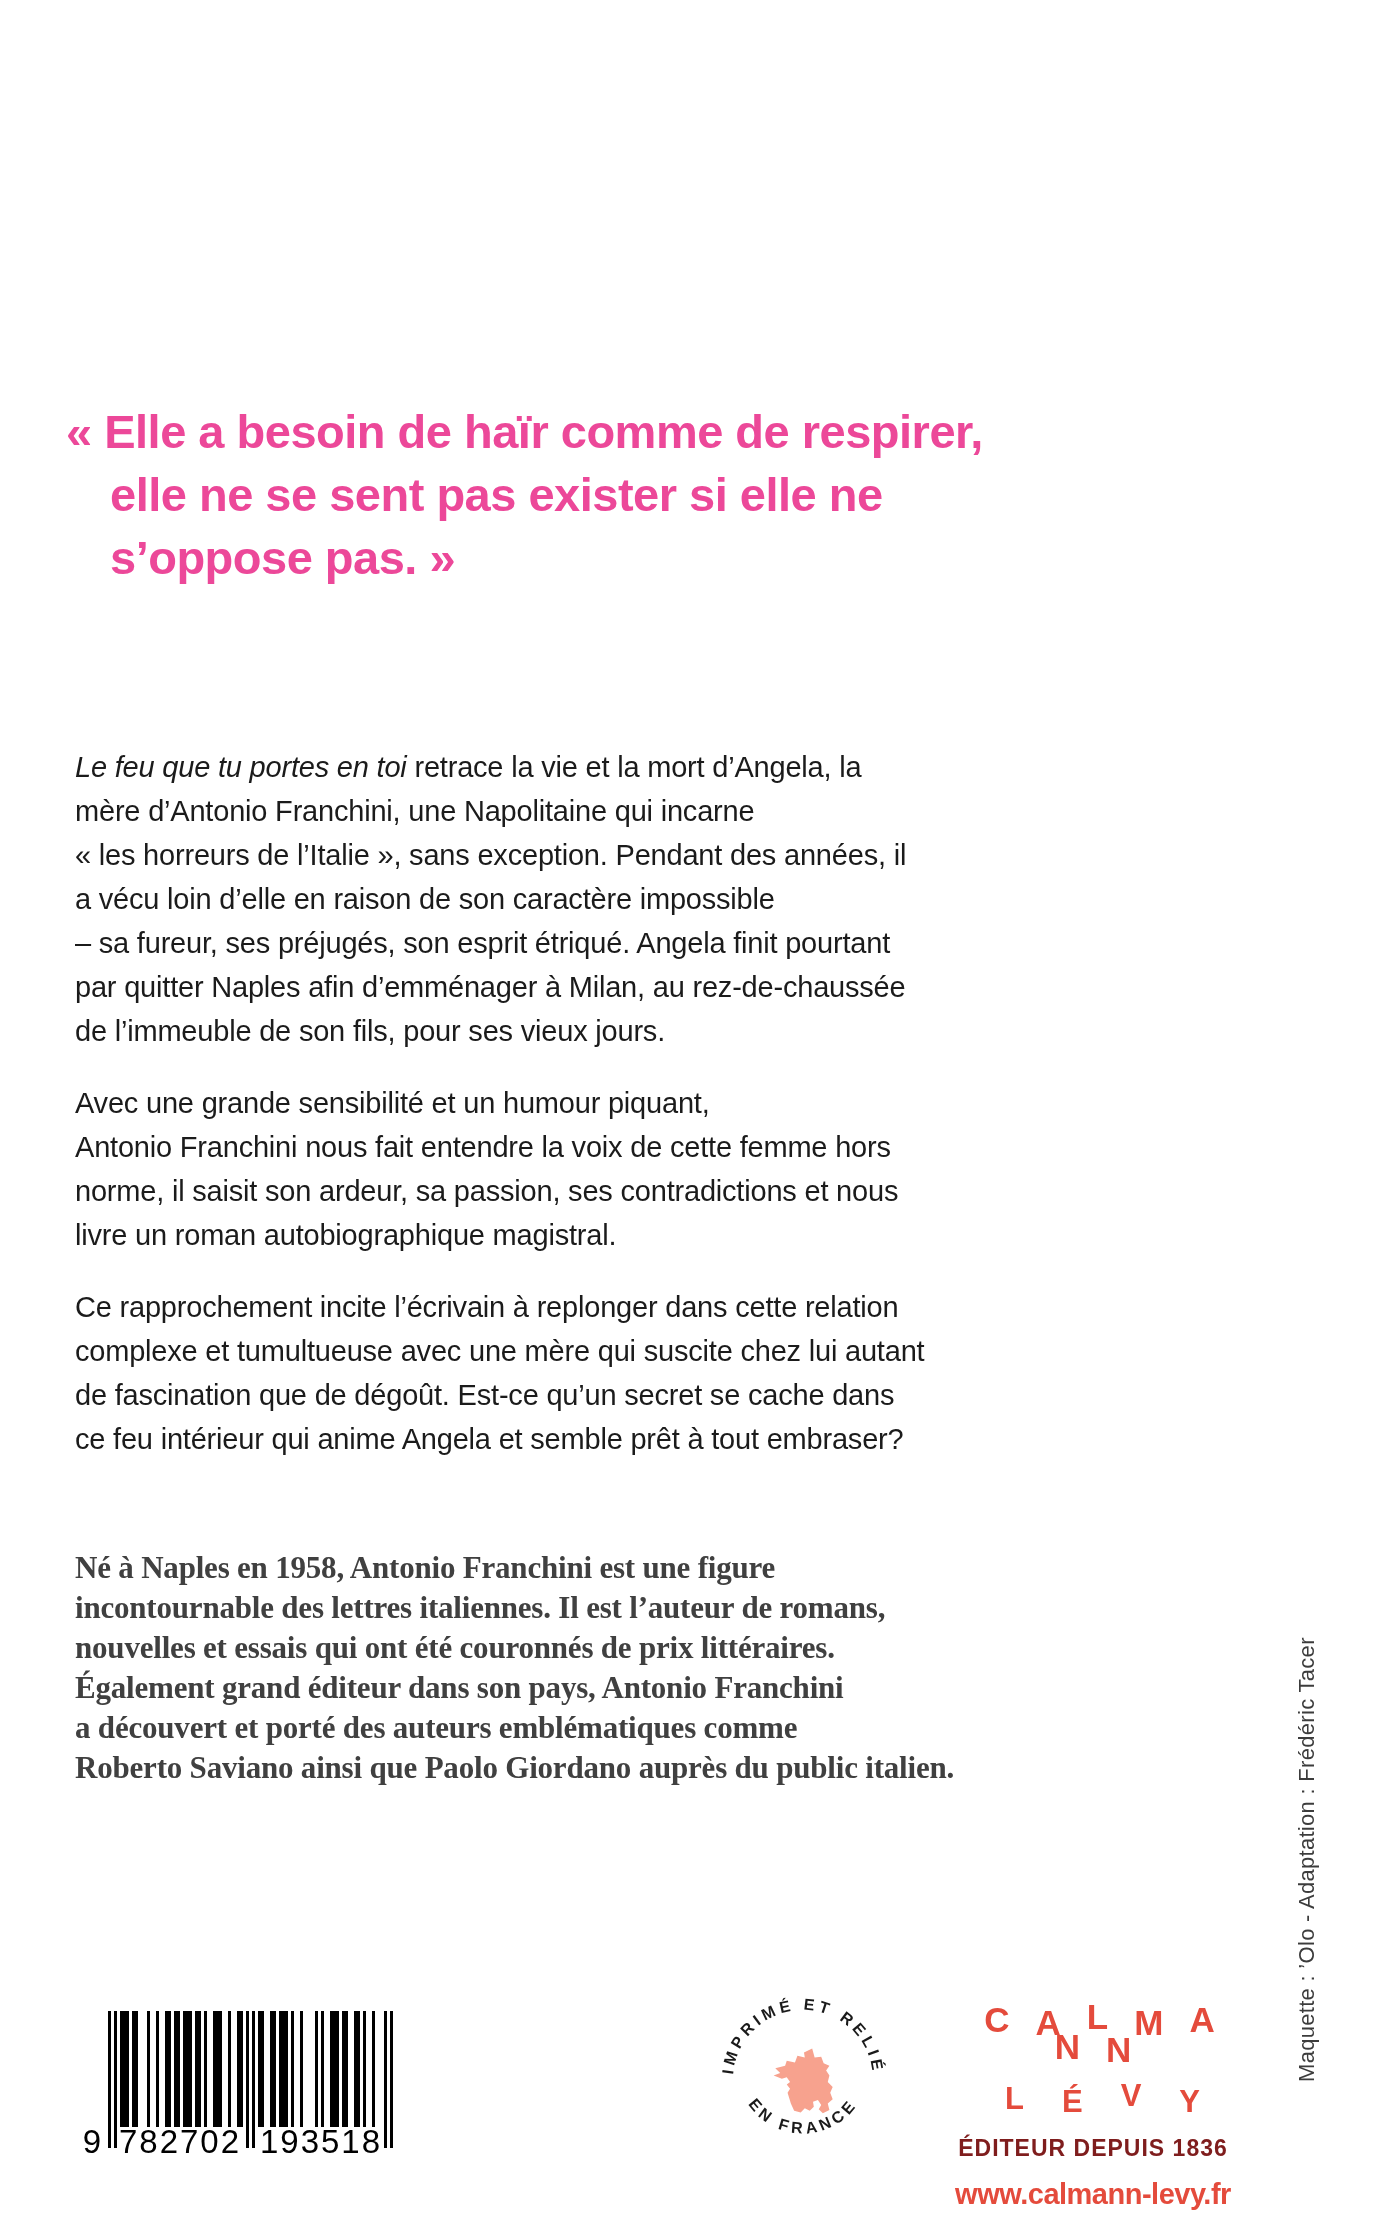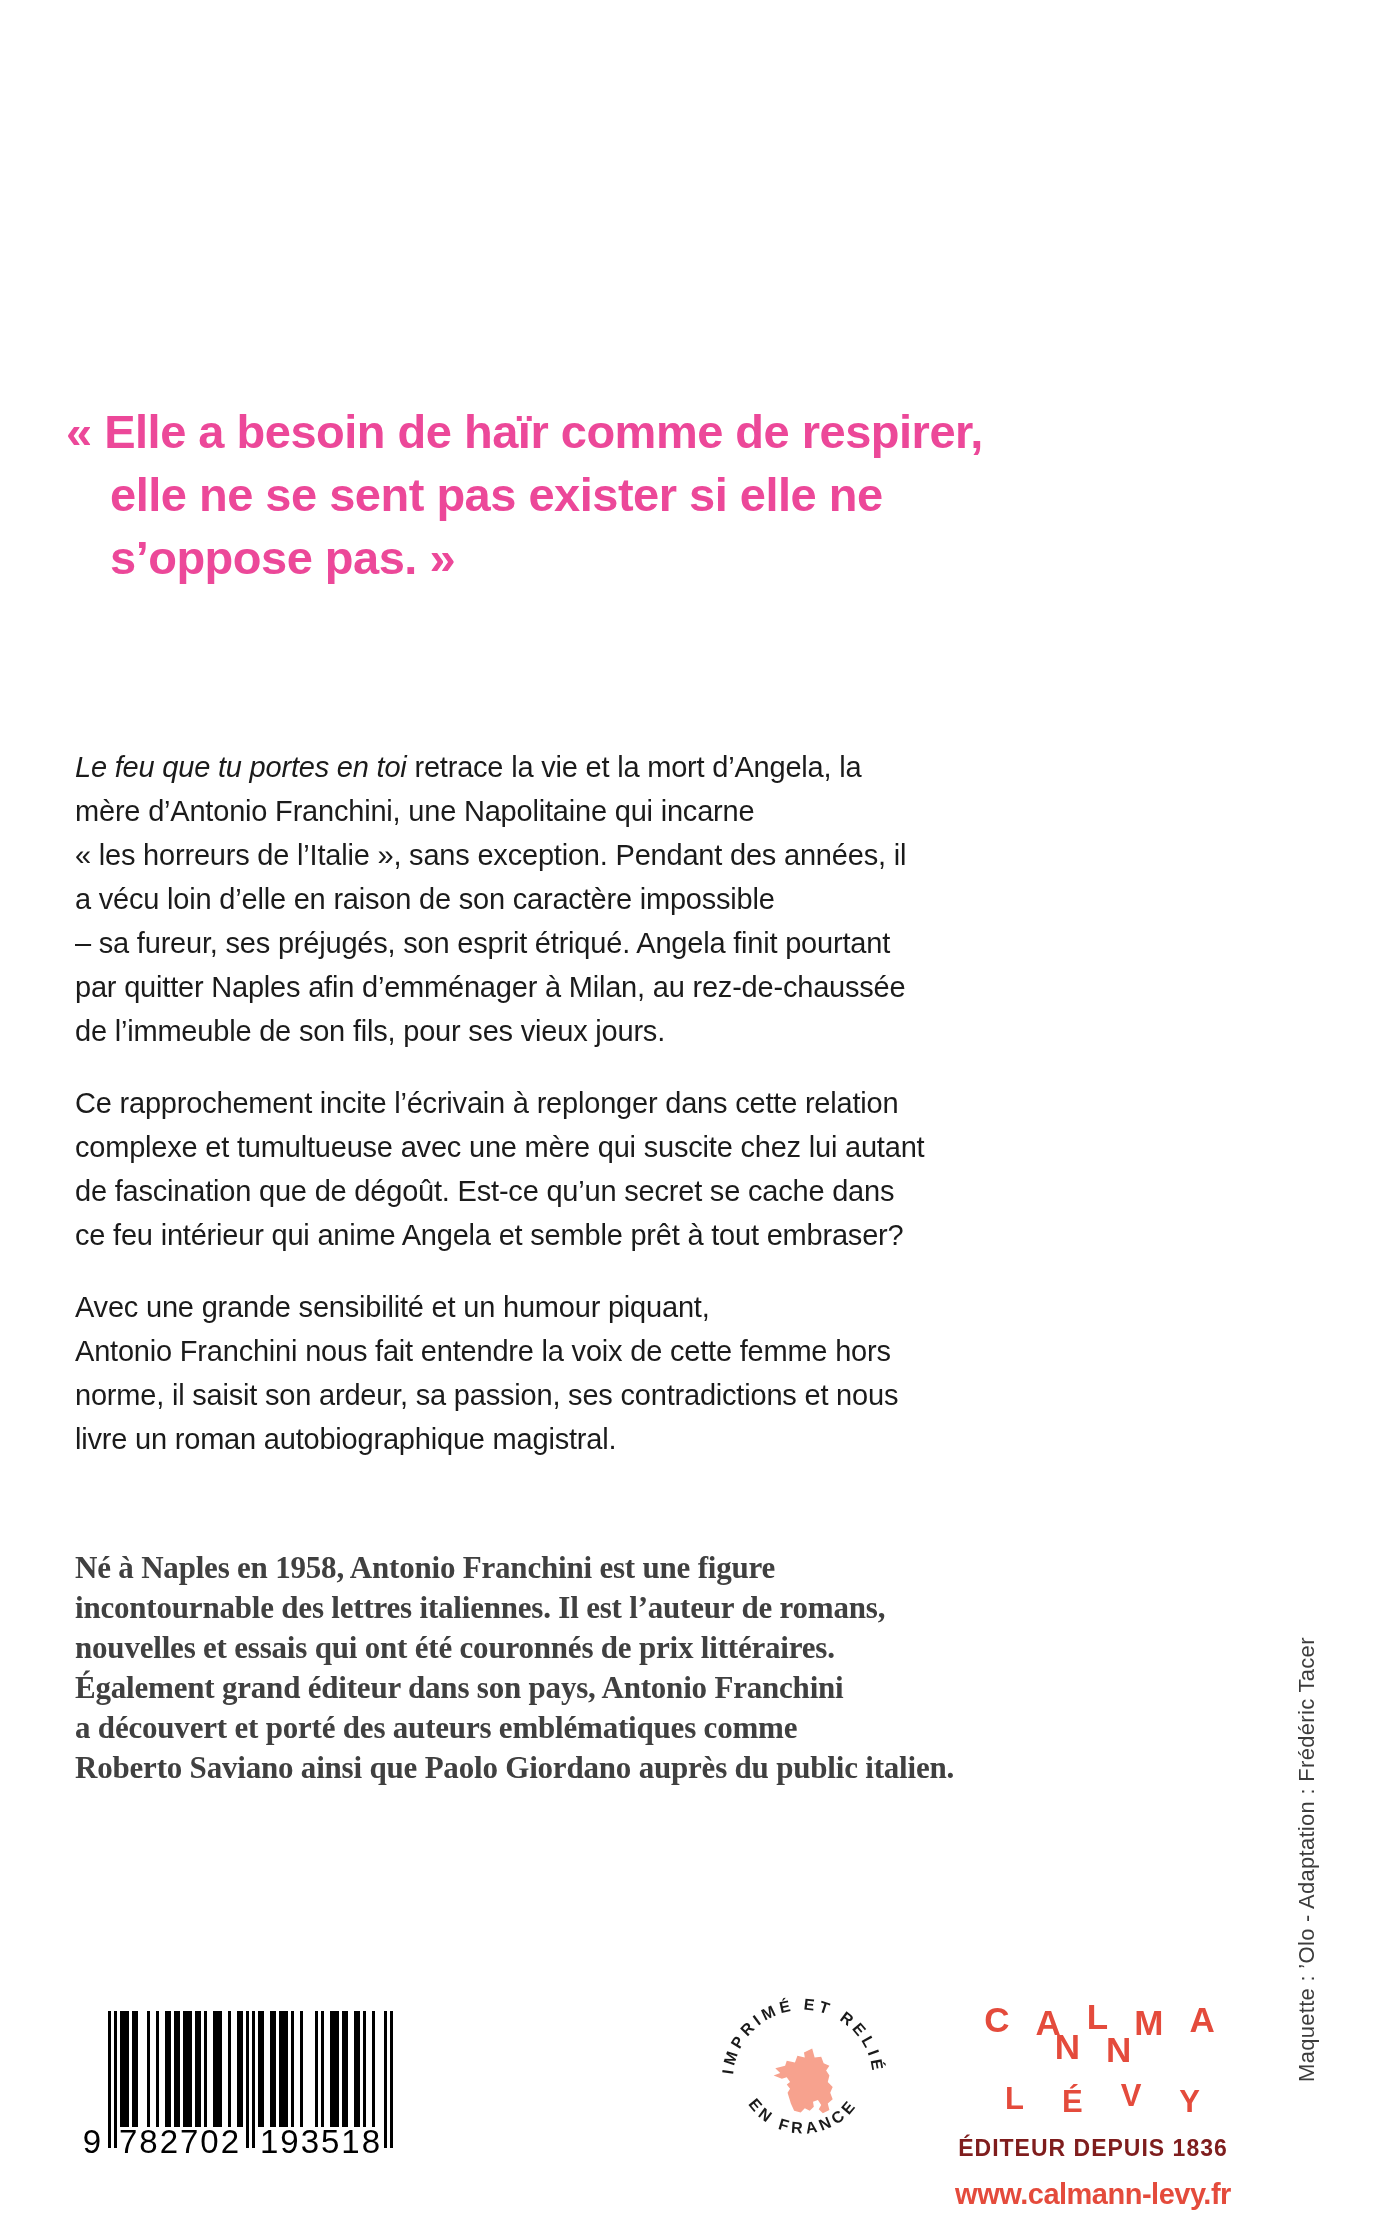--- a/index.html
+++ b/index.html
@@ -109,28 +109,28 @@
 s’oppose pas. »</div>
 
   <div class="synopsis">
     <p><em>Le feu que tu portes en toi</em><span> retrace la vie et la mort d’Angela, la
 mère d’Antonio Franchini, une Napolitaine qui incarne
 « les horreurs de l’Italie », sans exception. Pendant des années, il
 a vécu loin d’elle en raison de son caractère impossible
 – sa fureur, ses préjugés, son esprit étriqué. Angela finit pourtant
 par quitter Naples afin d’emménager à Milan, au rez-de-chaussée
 de l’immeuble de son fils, pour ses vieux jours.</span></p>
+    <p>Avec une grande sensibilité et un humour piquant,
+Antonio Franchini nous fait entendre la voix de cette femme hors
+norme, il saisit son ardeur, sa passion, ses contradictions et nous
+livre un roman autobiographique magistral.</p>
     <p>Ce rapprochement incite l’écrivain à replonger dans cette relation
 complexe et tumultueuse avec une mère qui suscite chez lui autant
 de fascination que de dégoût. Est-ce qu’un secret se cache dans
 ce feu intérieur qui anime Angela et semble prêt à tout embraser?</p>
-    <p>Avec une grande sensibilité et un humour piquant,
-Antonio Franchini nous fait entendre la voix de cette femme hors
-norme, il saisit son ardeur, sa passion, ses contradictions et nous
-livre un roman autobiographique magistral.</p>
   </div>
 
   <div class="bio">Né à Naples en 1958, Antonio Franchini est une figure
 incontournable des lettres italiennes. Il est l’auteur de romans,
 nouvelles et essais qui ont été couronnés de prix littéraires.
 Également grand éditeur dans son pays, Antonio Franchini
 a découvert et porté des auteurs emblématiques comme
 Roberto Saviano ainsi que Paolo Giordano auprès du public italien.</div>
 
   <div class="barcode">

